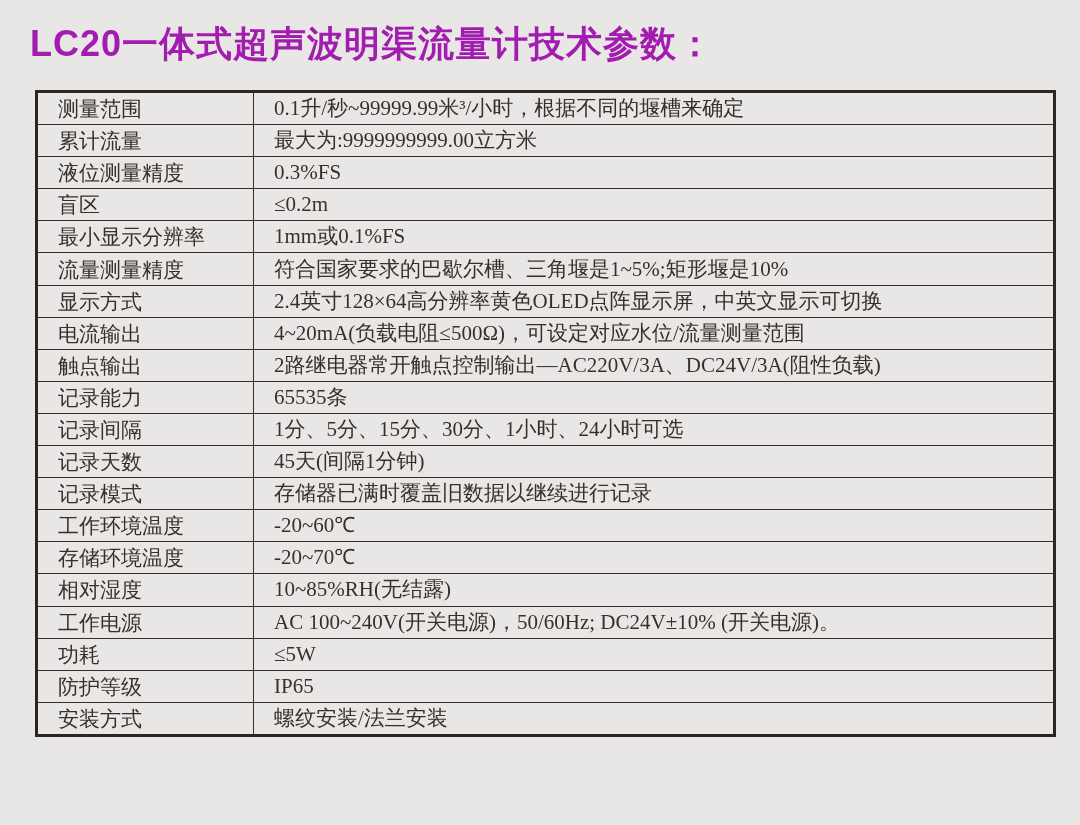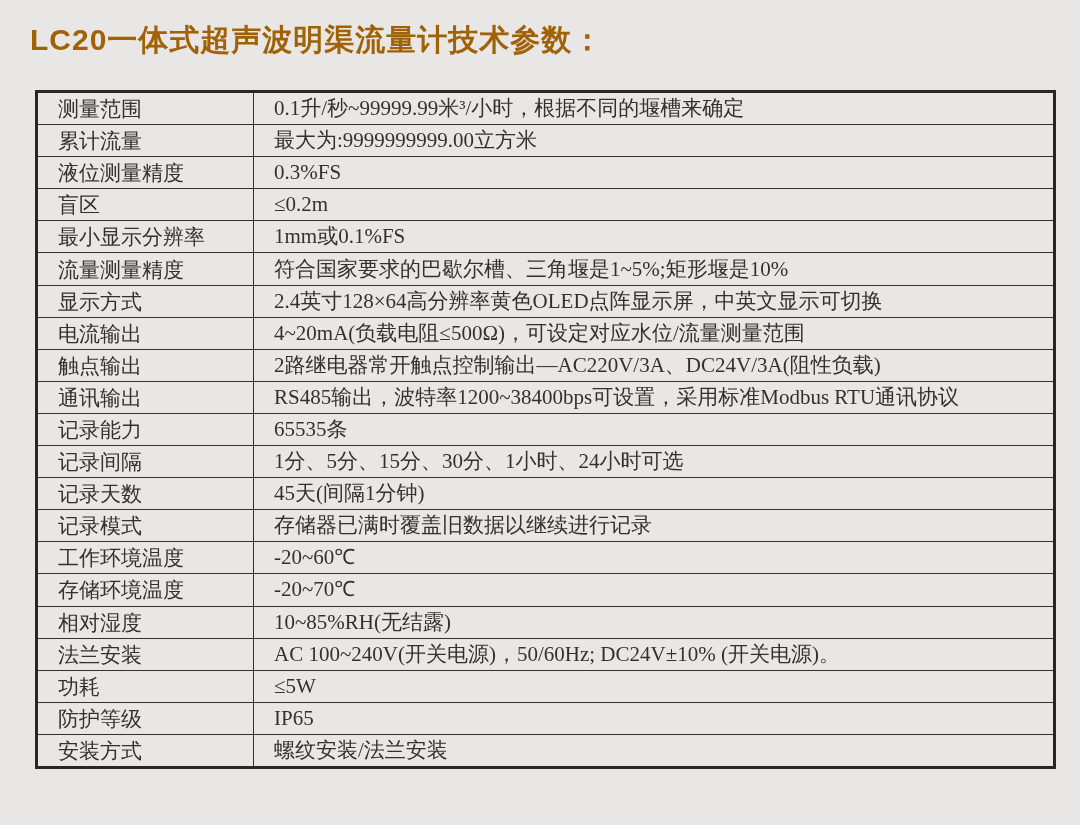--- a/index.html
+++ b/index.html
@@ -12,23 +12,23 @@
     background: #e9e7e6;
     font-family: "Liberation Sans", "DejaVu Sans", sans-serif;
     color: #35302d;
     position: relative;
     overflow: hidden;
   }
   .page-title {
     position: absolute;
     left: 30px;
     top: 20px;
-    font-size: 30px;
+    font-size: 36px;
     font-weight: bold;
-    color: #a16207;
+    color: #a21caf;
     letter-spacing: 1px;
     white-space: nowrap;
   }
   table.spec-table {
     position: absolute;
     left: 35px;
     top: 90px;
     width: 1021px;
     border-collapse: collapse;
     table-layout: fixed;
@@ -93,24 +93,20 @@
     </tr>
     <tr>
       <td class="param-name">电流输出</td>
       <td class="param-value">4~20mA(负载电阻≤500Ω)，可设定对应水位/流量测量范围</td>
     </tr>
     <tr>
       <td class="param-name">触点输出</td>
       <td class="param-value">2路继电器常开触点控制输出—AC220V/3A、DC24V/3A(阻性负载)</td>
     </tr>
     <tr>
-      <td class="param-name">通讯输出</td>
-      <td class="param-value">RS485输出，波特率1200~38400bps可设置，采用标准Modbus RTU通讯协议</td>
-    </tr>
-    <tr>
       <td class="param-name">记录能力</td>
       <td class="param-value">65535条</td>
     </tr>
     <tr>
       <td class="param-name">记录间隔</td>
       <td class="param-value">1分、5分、15分、30分、1小时、24小时可选</td>
     </tr>
     <tr>
       <td class="param-name">记录天数</td>
       <td class="param-value">45天(间隔1分钟)</td>
@@ -125,21 +121,21 @@
     </tr>
     <tr>
       <td class="param-name">存储环境温度</td>
       <td class="param-value">-20~70℃</td>
     </tr>
     <tr>
       <td class="param-name">相对湿度</td>
       <td class="param-value">10~85%RH(无结露)</td>
     </tr>
     <tr>
-      <td class="param-name">法兰安装</td>
+      <td class="param-name">工作电源</td>
       <td class="param-value">AC 100~240V(开关电源)，50/60Hz; DC24V±10% (开关电源)。</td>
     </tr>
     <tr>
       <td class="param-name">功耗</td>
       <td class="param-value">≤5W</td>
     </tr>
     <tr>
       <td class="param-name">防护等级</td>
       <td class="param-value">IP65</td>
     </tr>

